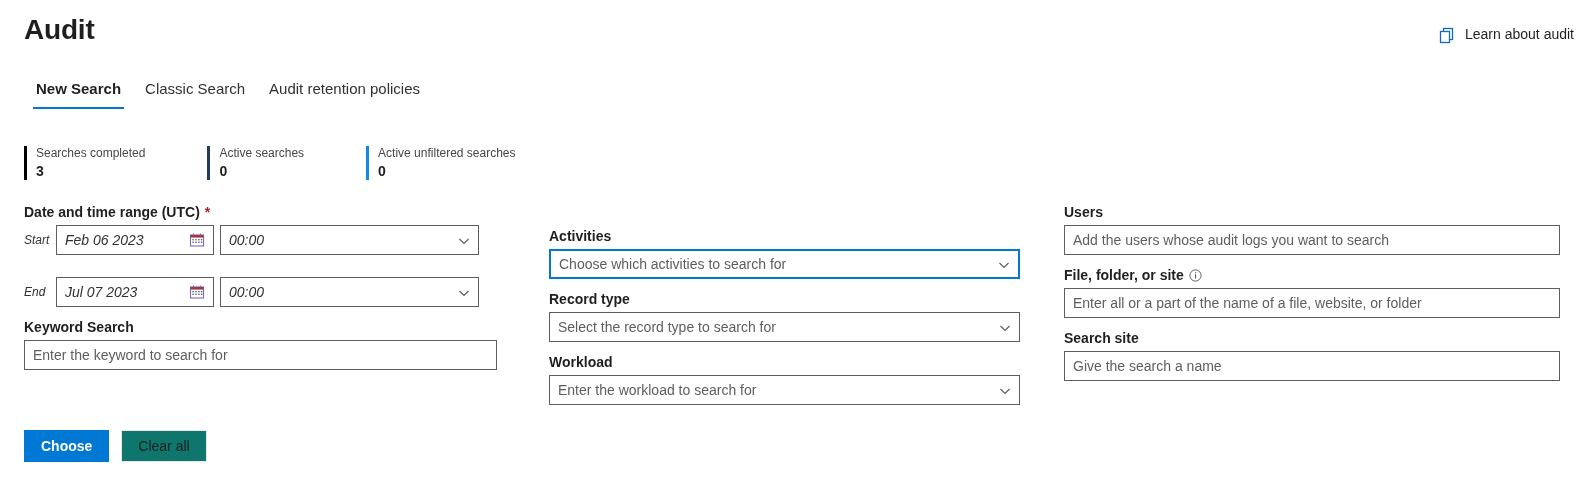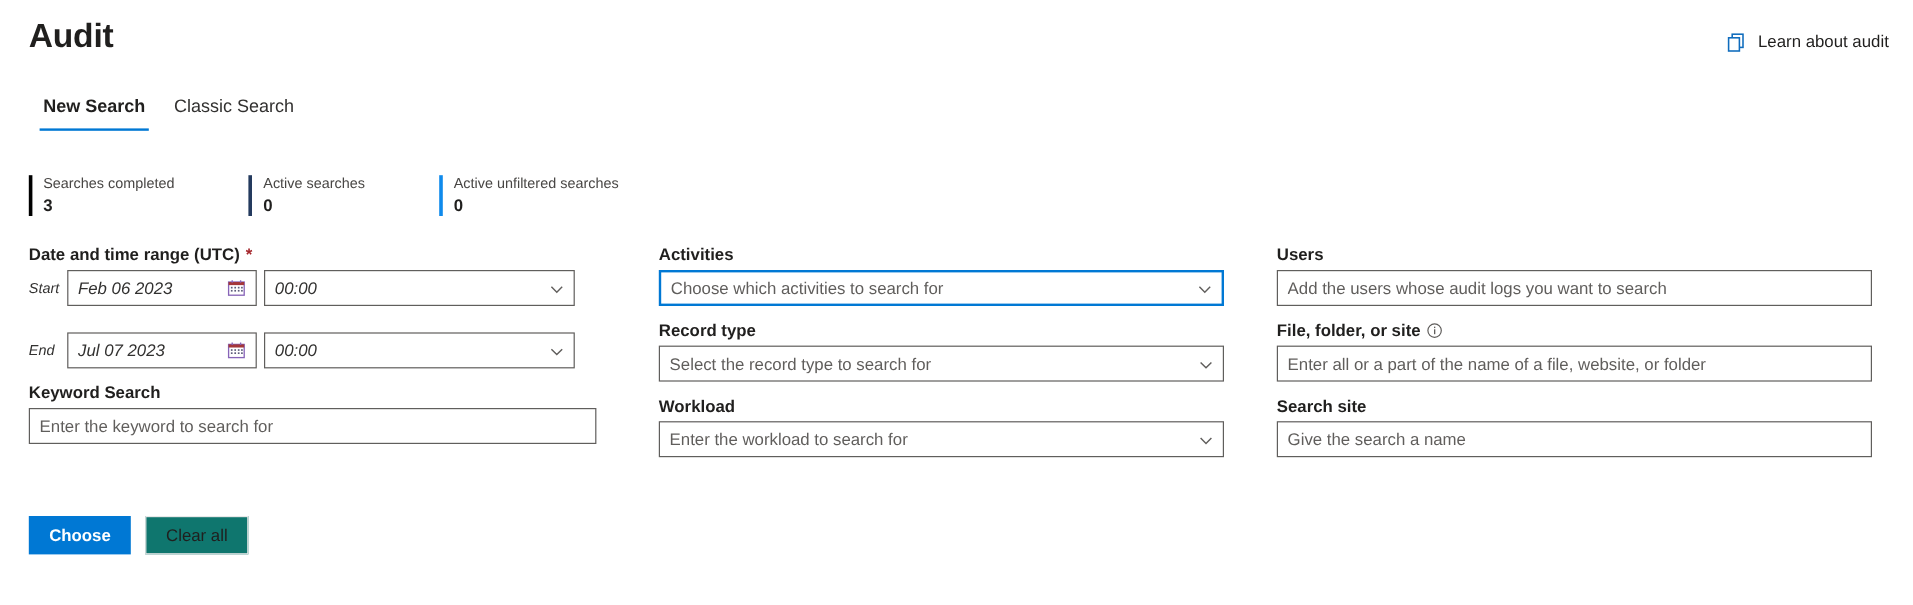--- a/index.html
+++ b/index.html
@@ -74,21 +74,21 @@
     padding-right: 48px;
   }
   .stat-bar { width: 3px; flex: none; margin-right: 9px; }
   .stat-body { display: flex; flex-direction: column; justify-content: flex-start; }
   .stat-label { font-size: 12px; color: #484644; line-height: 15px; }
   .stat-value { font-size: 14px; font-weight: bold; color: #201f1e; line-height: 18px; margin-top: 1px; }
 
   
   .col { position: absolute; top: 204px; }
   .col-left   { left: 24px;   width: 473px; }
-  .col-mid    { left: 549px;  width: 471px; }
+  .col-mid    { left: 549px;  width: 471px; margin-top: 24px; }
   .col-right  { left: 1064px; width: 496px; }
 
   .field-label {
     font-size: 14px;
     font-weight: bold;
     color: #201f1e;
     margin-bottom: 5px;
     display: flex;
     align-items: center;
     gap: 5px;
@@ -168,20 +168,23 @@
     </span>
     <span>Learn about audit</span>
   </div>
 
   <div class="tabs">
     <div class="tab active">
       <span>New Search</span>
     </div>
     <div class="tab">
       <span>Classic Search</span>
+    </div>
+    <div class="tab">
+      <span>Audit retention policies</span>
     </div>
   </div>
 
   <div class="stats">
     <div class="stat">
       <div class="stat-bar" style="background:#000000"></div>
       <div class="stat-body">
         <div class="stat-label">Searches completed</div>
         <div class="stat-value">3</div>
       </div>

